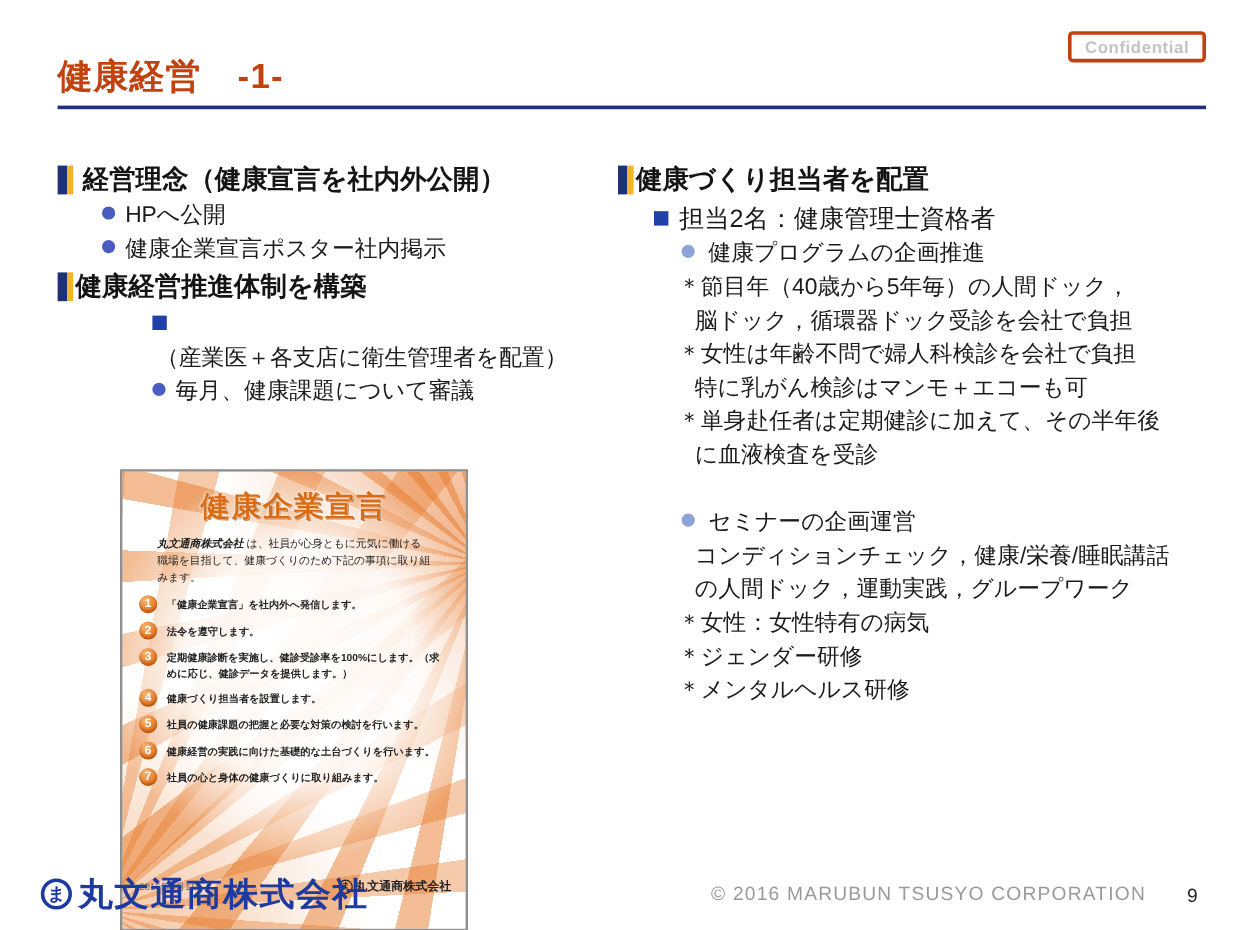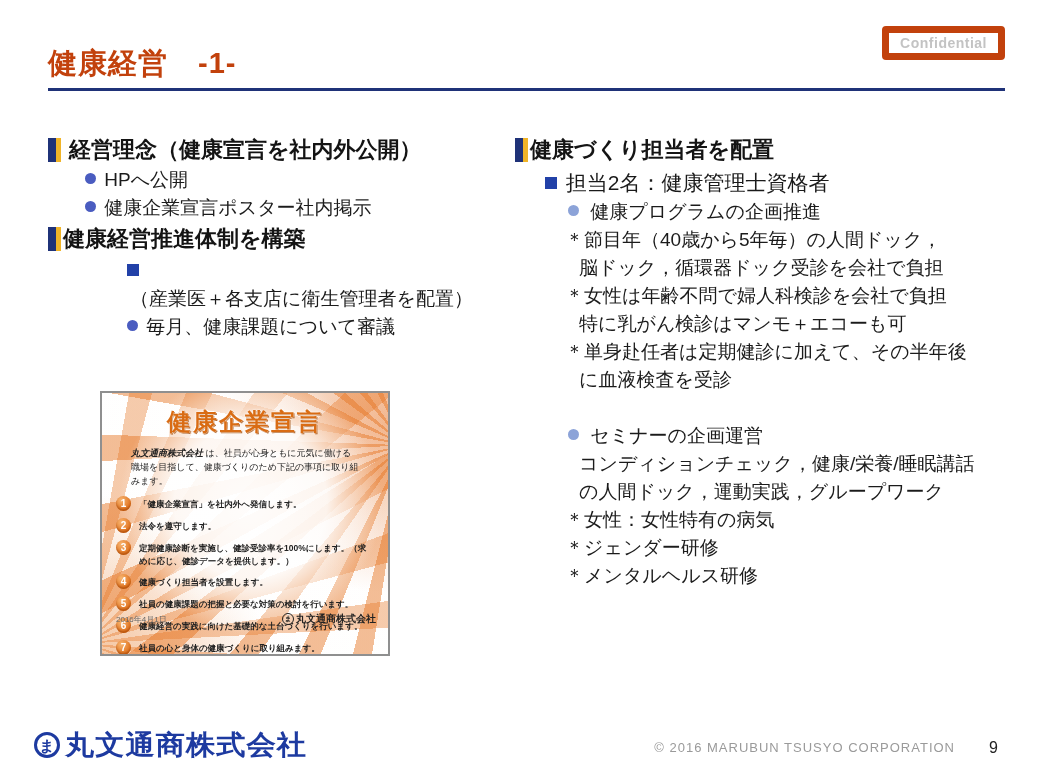--- a/index.html
+++ b/index.html
@@ -9,21 +9,21 @@
     font-family:"Liberation Sans","DejaVu Sans",sans-serif;
     color:#1a1a1a;
     position:relative;
     overflow:hidden;
   }
   .slide { position:absolute; inset:0; }
 
   
   .confidential {
     position:absolute; top:26px; right:35px;
-    border:7px solid #c2410c; border-radius:4px;
+    border:3px solid #c2410c; border-radius:4px;
     padding:2px 11px;
     font-size:14px; font-weight:bold; color:#c3c3c3;
     letter-spacing:0.5px;
     background:#fff;
   }
   .page-title {
     position:absolute; left:48px; top:44px;
     font-size:29px; font-weight:bold; color:#c2410c;
     letter-spacing:1px;
   }
@@ -69,21 +69,21 @@
   
   .r-sq   { padding-left:30px; margin-top:2px; }
   .r-dot  { padding-left:53px; }
   .r-star { padding-left:50px; }
   .r-cont { padding-left:64px; }
   .gap { height:28px; }
 
   
   .poster {
     position:relative; margin:50px 0 0 52px;
-    width:290px; height:265px;
+    width:290px; height:385px;
     border:2px solid #8f8f8f;
     box-sizing:border-box;
     background:
       radial-gradient(circle at 52% 42%, rgba(255,255,255,.96) 0%, rgba(255,255,255,.88) 36%, rgba(255,255,255,0) 62%),
       repeating-conic-gradient(from 150deg at 106% 20%, rgba(231,124,46,.50) 0deg 5deg, rgba(255,250,245,.05) 5deg 13deg),
       repeating-conic-gradient(from 310deg at -6% 96%, rgba(231,124,46,.42) 0deg 5deg, rgba(255,250,245,.05) 5deg 12deg),
       radial-gradient(circle at 100% 12%, rgba(228,108,28,.55), rgba(255,255,255,0) 46%),
       radial-gradient(circle at 0% 102%, rgba(233,128,48,.50), rgba(255,255,255,0) 42%),
       #fff;
     overflow:hidden;
@@ -129,21 +129,21 @@
     color:#1d3aa0; font-weight:bold; font-size:15px;
     line-height:22px; text-align:center; margin-right:5px;
     box-sizing:border-box;
   }
   .logo-text {
     font-size:27px; font-weight:bold; color:#1d3aa0; letter-spacing:1px;
     transform:scaleX(1.08); transform-origin:left center; white-space:nowrap;
   }
   .copyright {
     position:absolute; right:85px; bottom:20px;
-    font-size:13px; color:#9a9a9a; letter-spacing:1px;
+    font-size:16px; color:#9a9a9a; letter-spacing:1px;
   }
   .page-num {
     position:absolute; right:42px; bottom:18px;
     font-size:16px; color:#222;
   }
 </style>
 </head>
 <body>
 
 <div class="slide">

